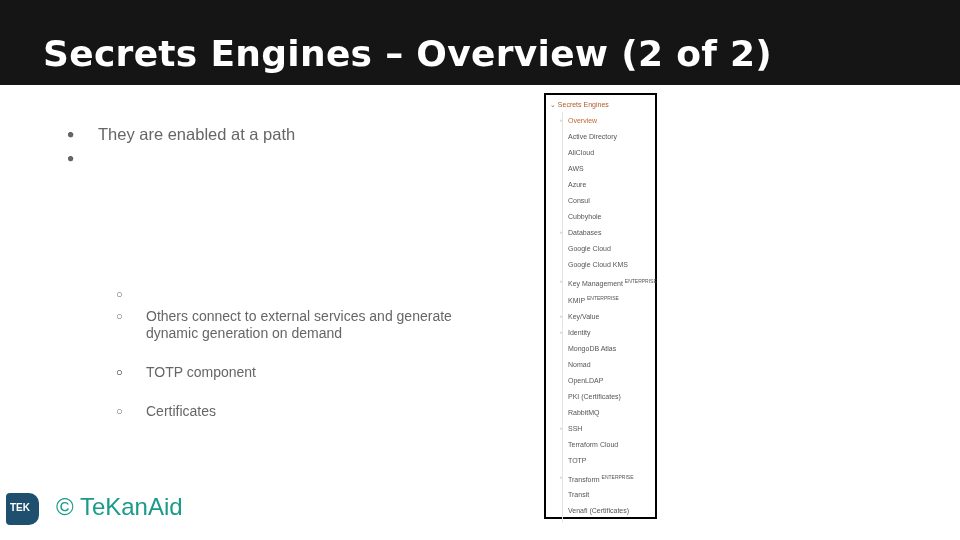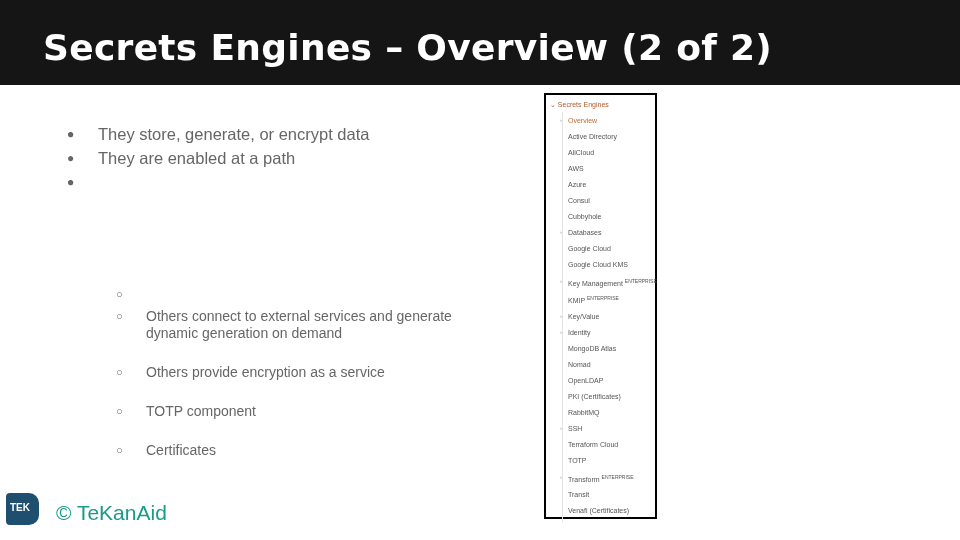--- a/index.html
+++ b/index.html
@@ -1,56 +1,56 @@
 <!DOCTYPE html>
 <html><head>
   <meta charset="utf-8">
   <style>
     html, body { margin:0; padding:0; }
     body { width:960px; height:540px; background:#ffffff; position:relative; overflow:hidden; font-family:"Liberation Sans", sans-serif; }
     .title-bar { position:absolute; left:0; top:0; width:960px; height:85px; background:#151515; }
-    .title { position:absolute; left:43px; top:27px; color:#ffffff; font-family:"DejaVu Sans", sans-serif; font-weight:bold; font-size:36px; letter-spacing:0.3px; margin:0; white-space:nowrap; }
+    .title { position:absolute; left:43px; top:33px; color:#ffffff; font-family:"DejaVu Sans", sans-serif; font-weight:bold; font-size:36px; letter-spacing:0.3px; margin:0; white-space:nowrap; }
     .bullets { position:absolute; left:62px; top:122px; width:420px; margin:0; padding:0; list-style:none; color:#666666; font-size:16.5px; }
     .bullets li { position:relative; padding-left:36px; line-height:24px; }
     .bullets li .dot { position:absolute; left:5px; top:0; font-size:12px; color:#666; }
     .subs { position:absolute; left:114px; top:286px; width:380px; margin:0; padding:0; list-style:none; color:#666666; font-size:14px; }
     .subs li { position:relative; padding-left:32px; line-height:17px; margin-bottom:22px; }
     .subs li .circ { position:absolute; left:2px; top:0; font-size:11px; color:#666; }
     .panel { position:absolute; left:544px; top:93px; width:113px; height:426px; border:2px solid #000; background:#fff; box-sizing:border-box; }
     .nav { position:absolute; left:0; top:0; width:100%; font-size:7px; color:#555; }
     .nav .root { position:absolute; left:4px; top:6px; color:#b05a2a; white-space:nowrap; }
     .nav .vline { position:absolute; left:16px; top:17px; width:1px; height:410px; background:#e2e2e2; }
     .nav .item { position:absolute; left:22px; white-space:nowrap; }
     .nav .item.active { color:#c06a30; }
     .nav .chev { position:absolute; left:-8px; font-size:6px; color:#999; }
     .nav sup { font-size:5px; }
-    .footer { position:absolute; left:6px; top:493px; display:flex; align-items:flex-end; }
+    .footer { position:absolute; left:6px; top:493px; display:flex; align-items:flex-start; }
     .logo { width:33px; height:32px; background:#1f4f6e; border-radius:4px 10px 10px 4px; position:relative; }
     .logo span { position:absolute; left:4px; top:9px; color:#fff; font-size:10px; font-weight:bold; }
-    .copyright { margin-left:17px; color:#1a9a8a; font-size:21px; }
+    .copyright { margin-left:17px; color:#1a9a8a; font-size:24px; }
   </style>
 </head>
 <body>
 
 <div class="title-bar">
   <h1 class="title">Secrets Engines – Overview (2 of 2)</h1>
 </div>
 
 <ul class="bullets">
   <li><span class="dot">●</span></li>
-  <li><span class="dot">●</span><span>They store, generate, or encrypt data</span></li>
+  <li><span class="dot">●</span></li>
   <li><span class="dot">●</span><span>They are enabled at a path</span></li>
   <li><span class="dot">●</span></li>
   <li><span class="dot">●</span></li>
 </ul>
 
 <ul class="subs">
   <li><span class="circ">○</span></li>
   <li><span class="circ">○</span><span>Others connect to external services and generate dynamic generation on demand</span></li>
-  <li><span class="circ">○</span><span>Others provide encryption as a service</span></li>
+  <li><span class="circ">○</span></li>
   <li><span class="circ">○</span><span>TOTP component</span></li>
   <li><span class="circ">○</span><span>Certificates</span></li>
 </ul>
 
 <div class="panel">
   <div class="nav">
     <div class="root"><span>⌄</span> <span>Secrets Engines</span></div>
     <div class="vline"></div>
     <div class="item active" style="top:22px"><span class="chev">›</span><span>Overview</span></div>
     <div class="item" style="top:38px"><span>Active Directory</span></div>

